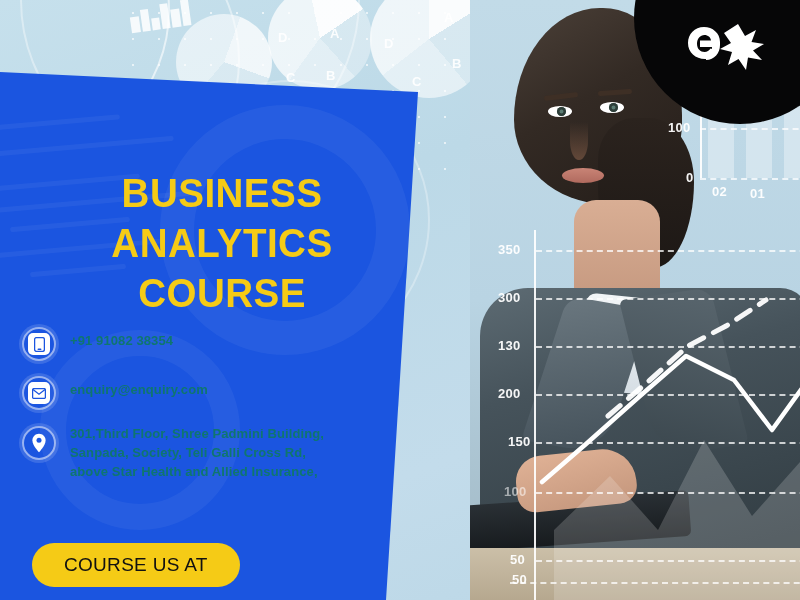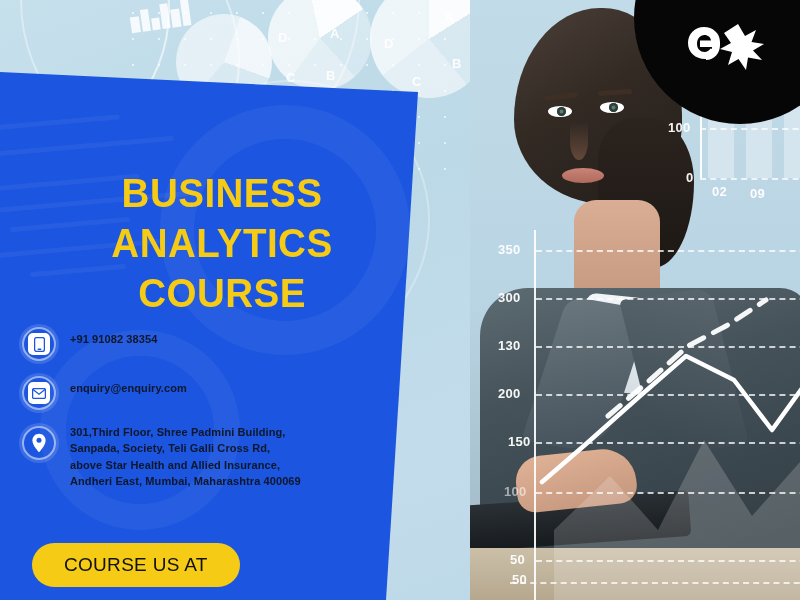--- a/index.html
+++ b/index.html
@@ -200,21 +200,21 @@
     margin-right:14px; margin-top:1px;
     box-shadow:0 0 0 3px rgba(255,255,255,.14);
   }
   .cicon .glyph {
     width:22px; height:22px; background:#fff; border-radius:5px;
     display:flex; align-items:center; justify-content:center;
     color:#1b55e0; font-size:12px; line-height:1;
   }
   .cicon.pin .glyph { background:transparent; }
   .ctext {
-    color:#0f172a; font-size:11px; font-weight:700; line-height:1.48;
+    color:#0f766e; font-size:13px; font-weight:700; line-height:1.48;
     padding-top:5px; letter-spacing:.1px;
   }
   .crow.addr .ctext { padding-top:0; }
   .crow.addr .cicon { margin-top:2px; }
 
   .cta {
     position:absolute; left:32px; top:543px;
     background:#f5cb16; color:#111;
     border:none; border-radius:26px;
     padding:11px 32px;
@@ -298,21 +298,21 @@
     <div class="axis-v" style="left:50px;top:8px;height:110px"></div>
     <div class="grid-row" style="left:50px;top:118px;width:150px"></div>
     <div class="grid-row" style="left:50px;top:68px;width:150px"></div>
     <span class="tick" style="left:16px;top:10px">200</span>
     <span class="tick" style="left:18px;top:60px">100</span>
     <span class="tick" style="left:36px;top:110px">0</span>
     <div class="bar-t" style="left:58px;top:22px;width:26px;height:96px"></div>
     <div class="bar-t" style="left:96px;top:14px;width:26px;height:104px"></div>
     <div class="bar-t" style="left:134px;top:20px;width:26px;height:98px"></div>
     <span class="tick" style="left:62px;top:124px">02</span>
-    <span class="tick" style="left:100px;top:126px">09</span>
+    <span class="tick" style="left:100px;top:126px">01</span>
   </div>
 
   <div class="ov linechart">
     <div class="axis-v" style="left:44px;top:0;height:370px"></div>
     <div class="grid-row" style="left:46px;top:20px;width:290px"></div>
     <div class="grid-row" style="left:46px;top:68px;width:290px"></div>
     <div class="grid-row" style="left:46px;top:116px;width:290px"></div>
     <div class="grid-row" style="left:46px;top:164px;width:290px"></div>
     <div class="grid-row" style="left:46px;top:212px;width:290px"></div>
     <div class="grid-row" style="left:46px;top:262px;width:290px"></div>
@@ -390,21 +390,20 @@
               <path d="M8 0.8 C4.3 0.8 1.4 3.7 1.4 7.4 C1.4 12.3 8 19.2 8 19.2
                        C8 19.2 14.6 12.3 14.6 7.4 C14.6 3.7 11.7 0.8 8 0.8 Z" fill="#ffffff"></path>
               <circle cx="8" cy="7.3" r="2.5" fill="#1b55e0"></circle>
             </svg>
           </span>
         </span>
         <span class="ctext">
           <span>301,Third Floor, Shree Padmini Building,</span><br>
           <span>Sanpada, Society, Teli Galli Cross Rd,</span><br>
           <span>above Star Health and Allied Insurance,</span><br>
-          <span>Andheri East, Mumbai, Maharashtra 400069</span>
         </span>
       </div>
 
     </div>
 
     <button class="cta">COURSE US AT</button>
   </div>
 
   <div class="badge"></div>
   <div class="logo">

